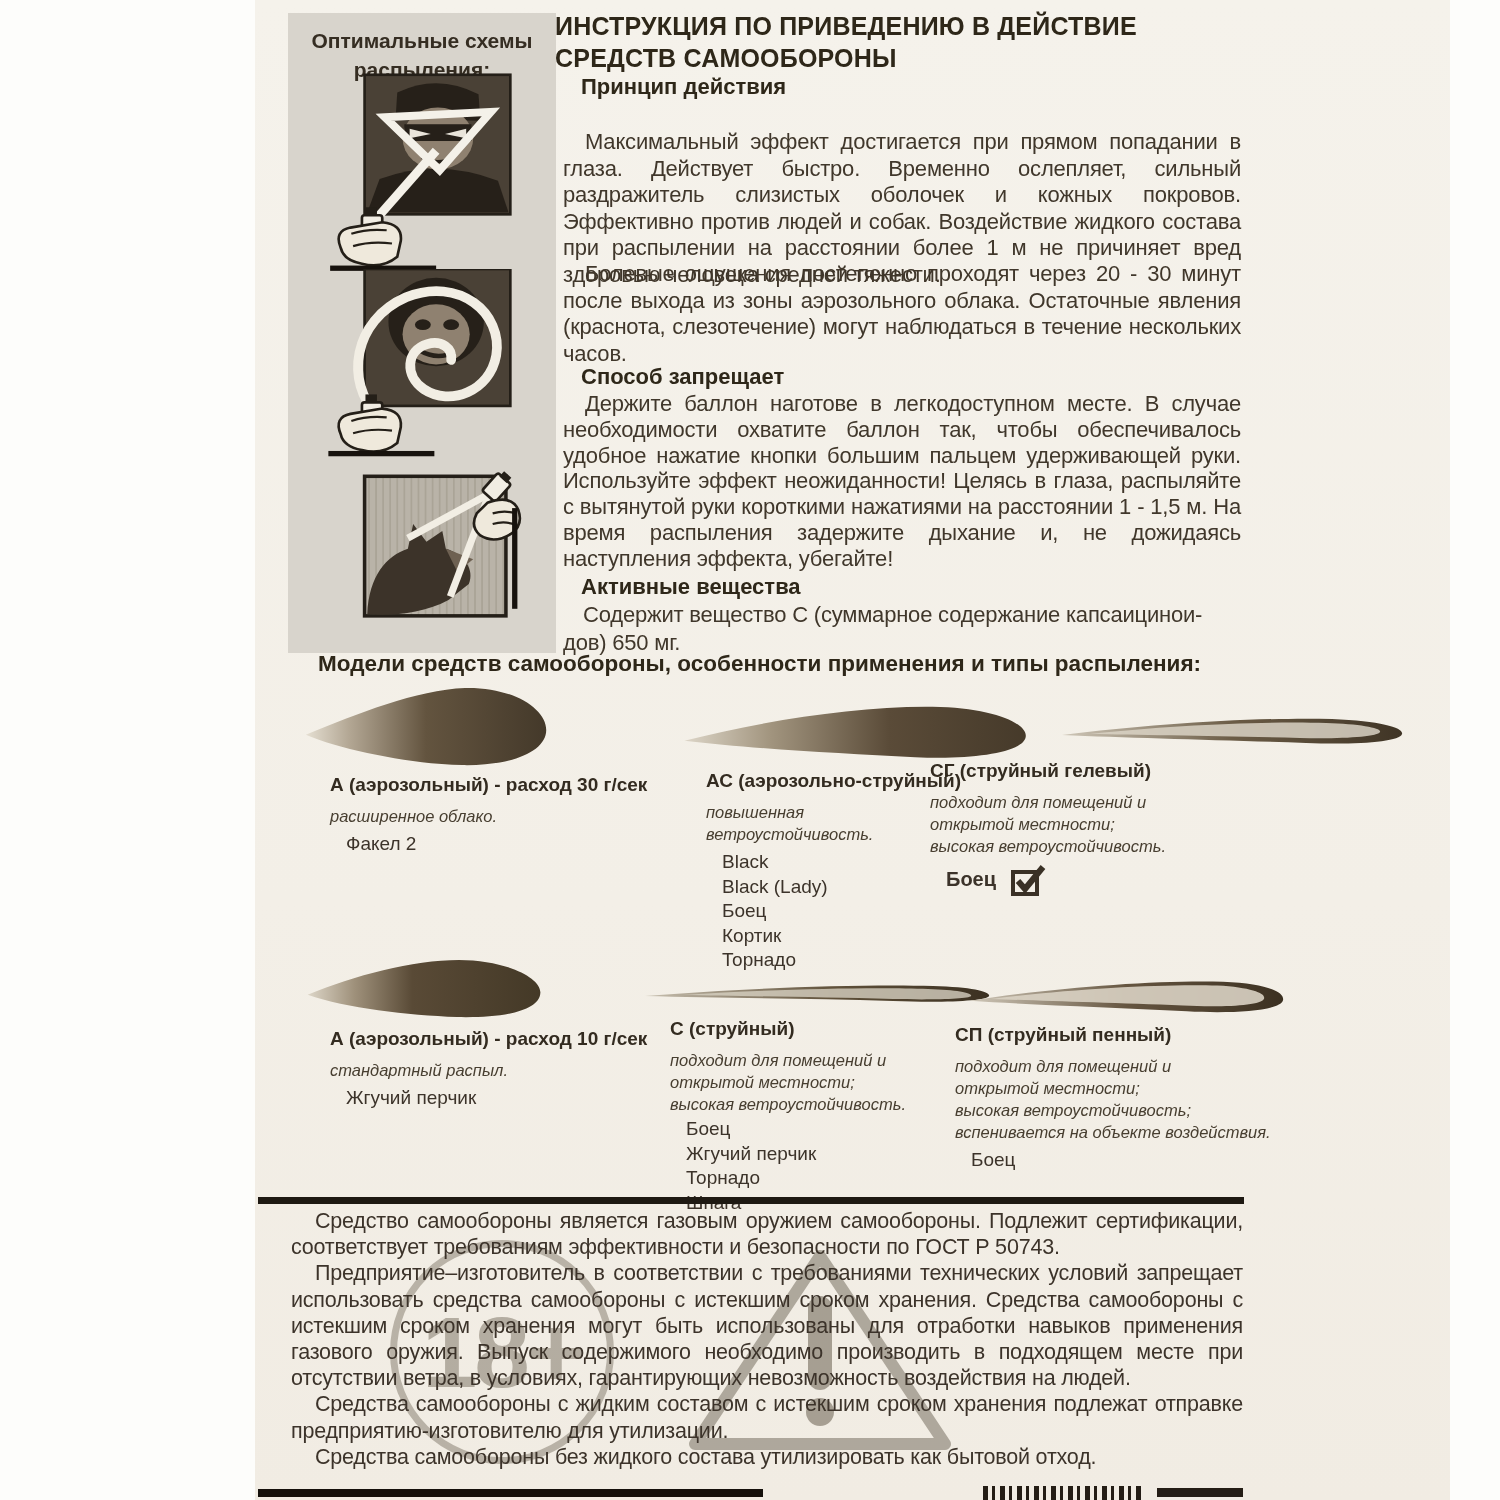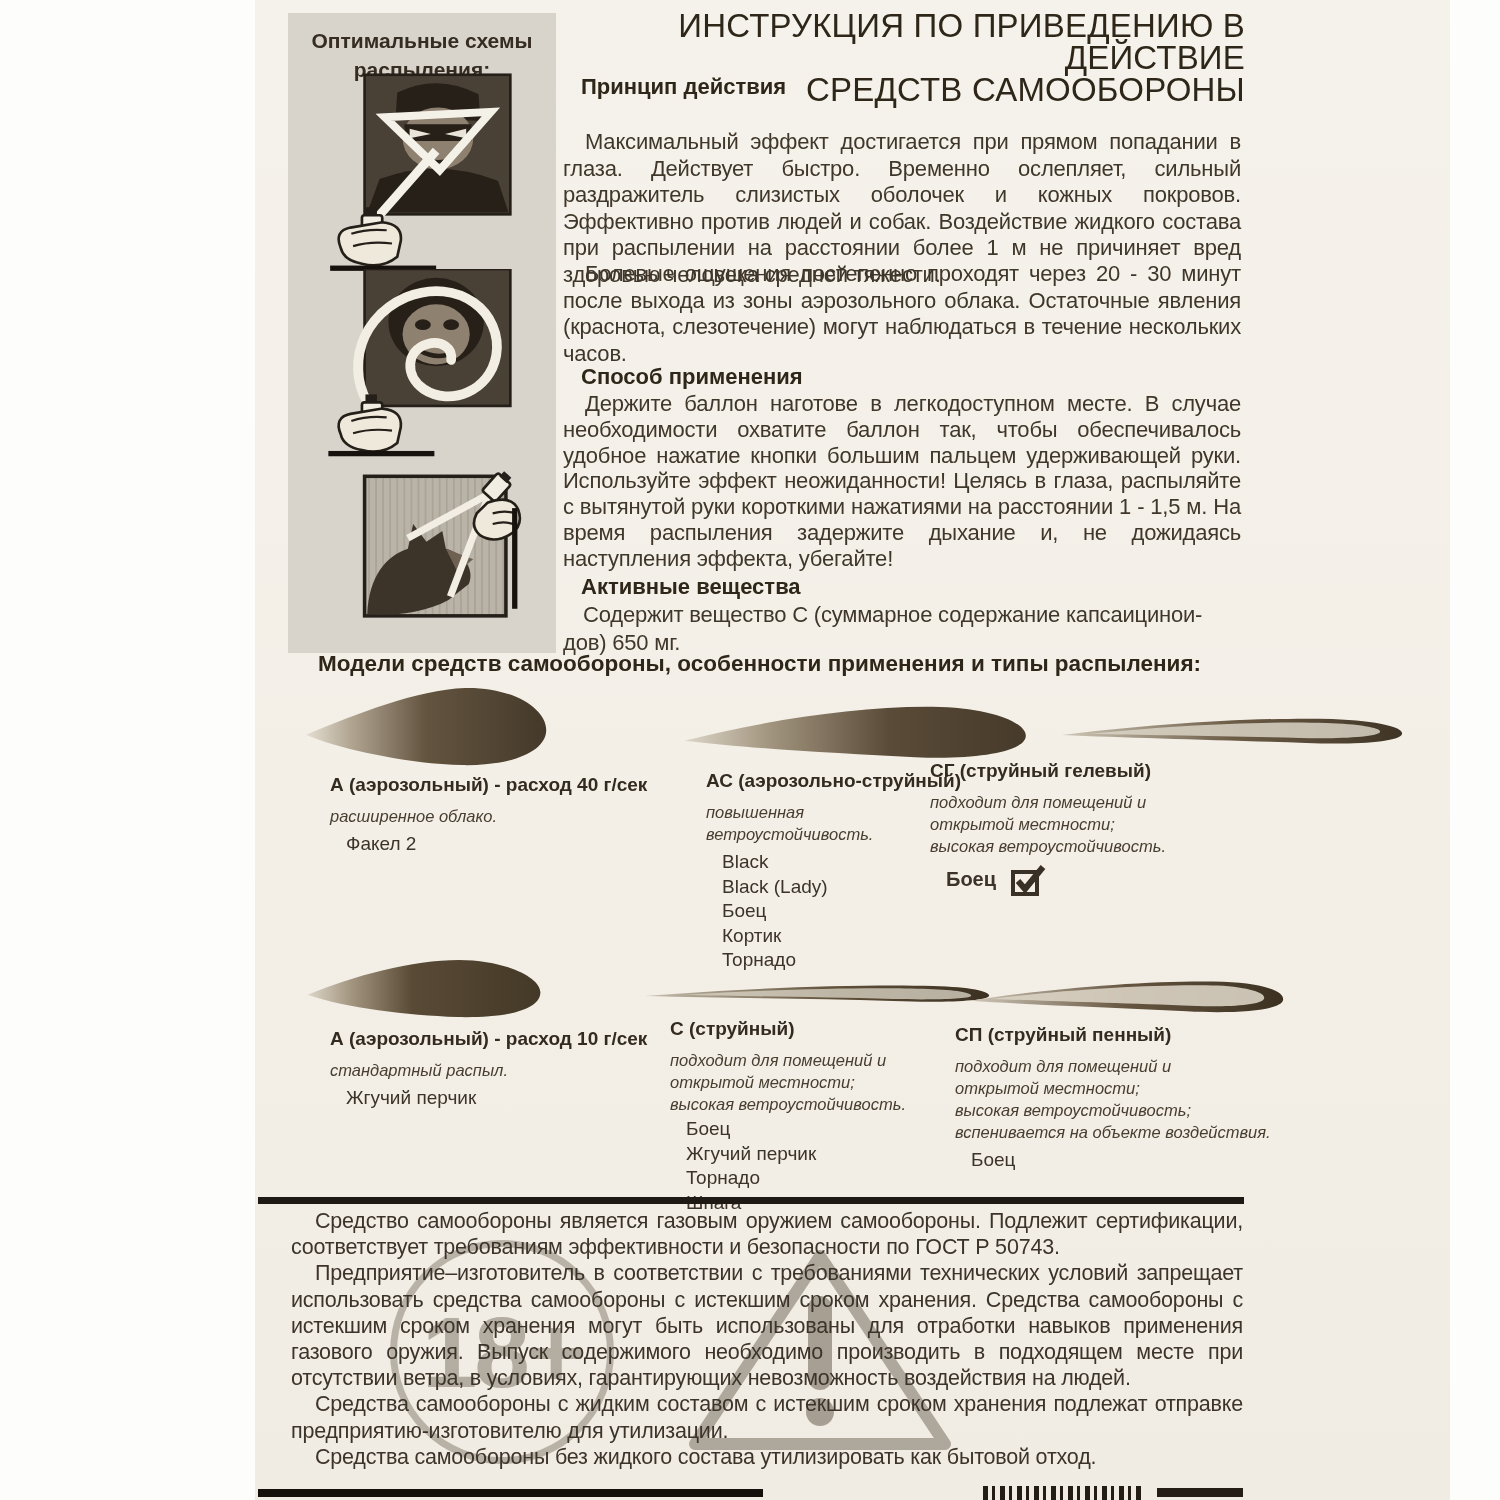--- a/index.html
+++ b/index.html
@@ -15,22 +15,22 @@
   }
   
   .sidebar{position:absolute;left:33px;top:13px;width:268px;height:640px;background:#d8d4cc;}
   .sb-head{font-weight:bold;font-size:21px;line-height:29px;text-align:center;padding-top:13px;color:#352d22;}
   .sb-fig{position:absolute;left:28px;width:212px;}
   .sb-fig svg{display:block;width:100%;height:auto;}
   .f1{top:60px;}
   .f2{top:256px;}
   .f3{top:458px;}
   
-  .title{position:absolute;left:300px;top:10px;width:690px;text-align:right;
-         font-weight:normal;font-size:33px;line-height:32px;color:#2e2719;letter-spacing:.2px;}
+  .title{position:absolute;left:300px;top:10px;width:690px;text-align:left;
+         font-weight:bold;font-size:25px;line-height:32px;color:#2e2719;letter-spacing:.2px;}
   .title span{display:block;}
   .sec-head{position:absolute;left:326px;font-weight:bold;font-size:22px;color:#2e2719;}
   #sec-head-1{top:74px;}
   #sec-head-2{top:364px;}
   #sec-head-3{top:574px;}
   .para{position:absolute;left:308px;width:678px;text-align:justify;font-size:22px;color:#40372b;letter-spacing:-0.2px;}
   #para-1{top:101px;line-height:26.6px;text-indent:22px;margin-top:28px;}
   #para-2{top:261px;line-height:26.6px;text-indent:22px;}
   #para-3{top:391px;line-height:25.8px;text-indent:22px;}
   #para-4{top:601px;line-height:28px;}
@@ -154,21 +154,21 @@
 
   <div class="title">
     <span>ИНСТРУКЦИЯ ПО ПРИВЕДЕНИЮ В ДЕЙСТВИЕ</span>
     <span>СРЕДСТВ САМООБОРОНЫ</span>
   </div>
 
   <div class="sec-head" id="sec-head-1">Принцип действия</div>
   <div class="para" id="para-1">Максимальный эффект достигается при прямом попадании в глаза. Действует быстро. Временно ослепляет, сильный раздражитель слизистых оболочек и кожных покровов. Эффективно против людей и собак. Воздействие жидкого состава при распылении на расстоянии более 1 м не причиняет вред здоровью человека средней тяжести.</div>
   <div class="para" id="para-2">Болевые ощущения постепенно проходят через 20 - 30 минут после выхода из зоны аэрозольного облака. Остаточные явления (краснота, слезотечение) могут наблюдаться в течение нескольких часов.</div>
 
-  <div class="sec-head" id="sec-head-2">Способ применения</div>
+  <div class="sec-head" id="sec-head-2">Способ запрещает</div>
   <div class="para" id="para-3">Держите баллон наготове в легкодоступном месте. В случае необходимости охватите баллон так, чтобы обеспечивалось удобное нажатие кнопки большим пальцем удерживающей руки. Используйте эффект неожиданности! Целясь в глаза, распыляйте с вытянутой руки короткими нажатиями на расстоянии 1 - 1,5 м. На время распыления задержите дыхание и, не дожидаясь наступления эффекта, убегайте!</div>
 
   <div class="sec-head" id="sec-head-3">Активные вещества</div>
   <div class="para" id="para-4">
     <span>Содержит вещество С (суммарное содержание капсаицинои-</span>
     <span>дов) 650 мг.</span>
   </div>
 
   <div class="models-head">Модели средств самообороны, особенности применения и типы распыления:</div>
 
@@ -177,21 +177,21 @@
       <defs>
           <linearGradient id="sp1" x1="0" y1="0" x2="1" y2="0">
         <stop offset="0" stop-color="#e5dfd2"></stop>
             <stop offset="0.18" stop-color="#b3a794"></stop>
         <stop offset="0.5" stop-color="#63543f"></stop>
             <stop offset="1" stop-color="#44392a"></stop>
       </linearGradient>
         </defs>
       <path d="M2,52 C55,30 115,6 165,4 C215,3 248,26 248,47 C248,70 210,84 162,83 C110,82 40,68 2,52 Z" fill="url(#sp1)"></path>
     </svg>
-    <div class="model-label">А (аэрозольный) - расход 40 г/сек</div>
+    <div class="model-label">А (аэрозольный) - расход 30 г/сек</div>
     <div class="model-note">
       <span>расширенное облако.</span>
     </div>
     <div class="products">
       <div>Факел 2</div>
     </div>
   </div>
 
   <div class="cell" id="cell-r1c2">
     <svg class="spray" width="358" height="64" viewBox="0 0 360 66">

